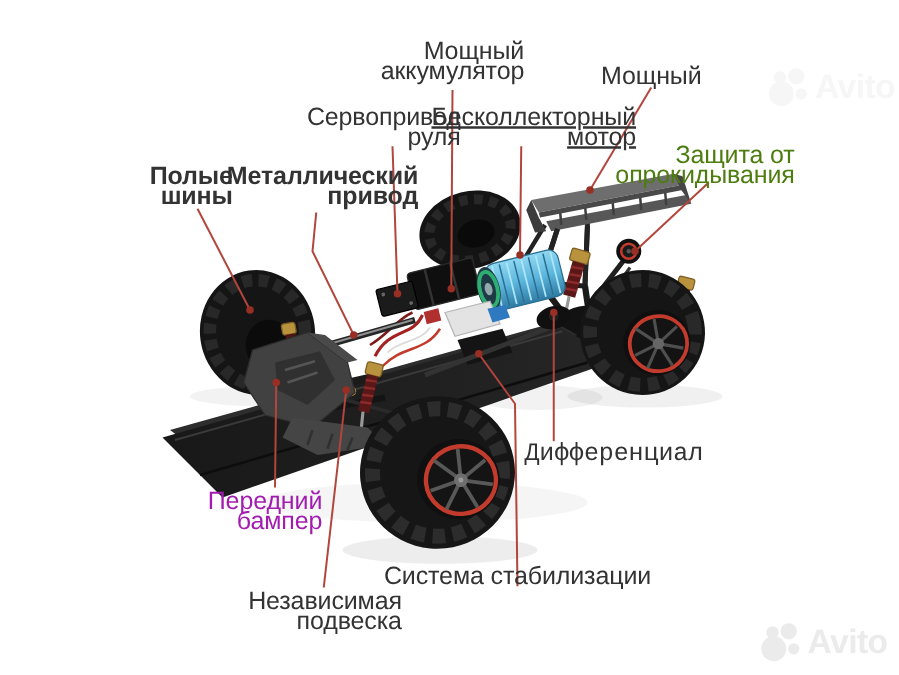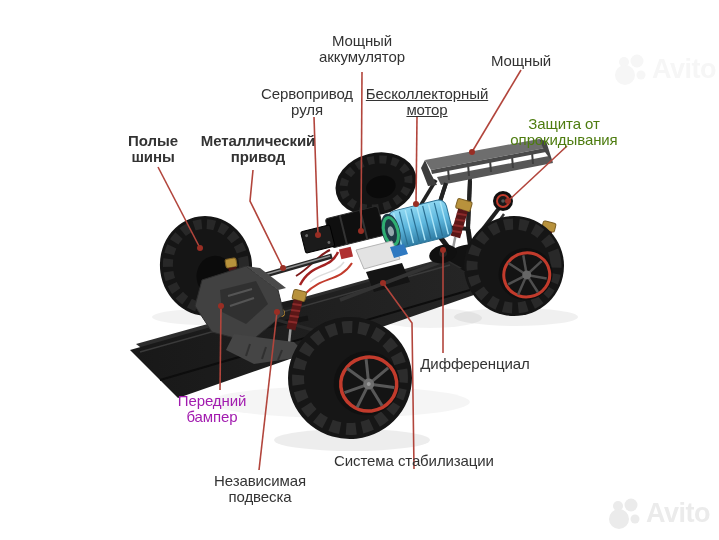--- a/index.html
+++ b/index.html
@@ -13,23 +13,23 @@
   }
   .stage svg.layer {
     position: absolute;
     left: 0; top: 0;
     width: 719px; height: 540px;
   }
   #labels-layer { position: absolute; left: 0; top: 0; width: 719px; height: 540px; pointer-events: none; }
   .part-label {
     position: absolute;
     transform: translateX(-50%);
-    text-align: center;
+    text-align: right;
     white-space: pre-line;
-    font-size: 15px;
+    font-size: 20px;
     line-height: 16px;
     font-weight: 400;
     letter-spacing: -0.1px;
   }
   #leader-lines polyline { fill: none; stroke-width: 1.6; }
   .watermark {
     position: absolute;
     display: flex;
     align-items: center;
     gap: 2px;
@@ -288,21 +288,21 @@
 аккумулятор</div>
       <div class="part-label" style="left: 521px; top: 53px; color: rgb(51, 51, 51);">Мощный</div>
       <div class="part-label" style="left: 427px; top: 86px; color: rgb(51, 51, 51); text-decoration: underline;">Бесколлекторный
 мотор</div>
       <div class="part-label" style="left: 564px; top: 116px; color: #4d7c0f;">Защита от
 опрокидывания</div>
       <div class="part-label" style="left: 212px; top: 393px; color: #a21caf;">Передний
 бампер</div>
       <div class="part-label" style="left: 260px; top: 473px; color: rgb(51, 51, 51);">Независимая
 подвеска</div>
-      <div class="part-label" style="left: 475px; top: 356px; color: rgb(51, 51, 51);">Дифференциал</div>
+      <div class="part-label" style="left: 491px; top: 356px; color: rgb(51, 51, 51); font-family: Liberation Mono, monospace;">Дифференциал</div>
       <div class="part-label" style="left: 414px; top: 453px; color: rgb(51, 51, 51);">Система стабилизации</div>
     </div>
 
   <div class="watermark" id="wm-top" style="left: 614px; top: 52px; color: rgb(246, 246, 246);">
     <svg class="wm-logo" viewBox="0 0 36 34" width="36" height="34">
       <circle cx="10" cy="10" r="5" fill="currentColor"></circle>
       <circle cx="23" cy="9" r="6.5" fill="currentColor"></circle>
       <circle cx="11" cy="23" r="10" fill="currentColor"></circle>
       <circle cx="27" cy="23" r="4.5" fill="currentColor"></circle>
     </svg>

